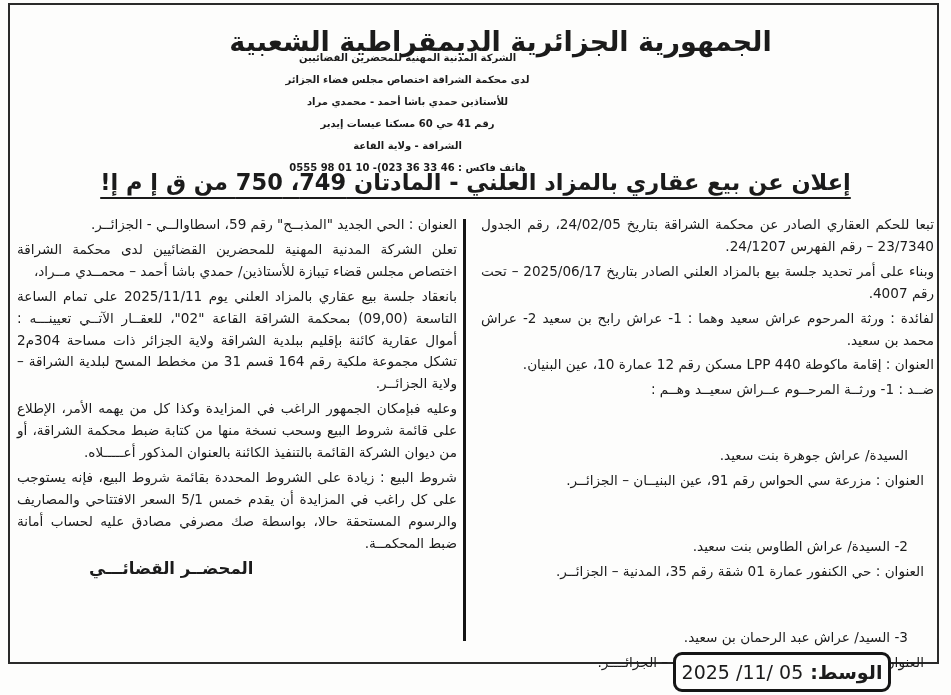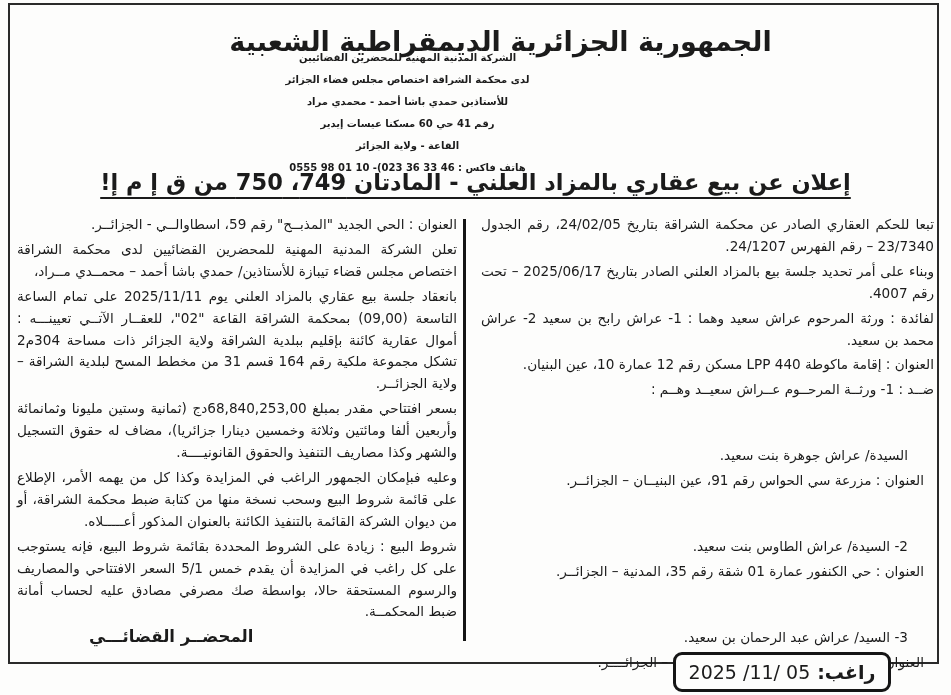--- a/index.html
+++ b/index.html
@@ -58,21 +58,21 @@
 
 <div class="page-border"></div>
 
 <h1 class="republic-title">الجمهورية الجزائرية الديمقراطية الشعبية</h1>
 
 <div class="header-lines">
     <p>الشركة المدنية المهنية للمحضرين القضائيين</p>
     <p>لدى محكمة الشراقة اختصاص مجلس قضاء الجزائر</p>
     <p>للأستاذين حمدي باشا أحمد - محمدي مراد</p>
     <p>رقم 41 حي 60 مسكنا عيسات إيدير</p>
-    <p>القاعة - ولاية الجزائر</p>
+    <p>الشراقة - ولاية القاعة</p>
     <p>هاتف فاكس : ⁦023 36 33 46⁩)- ⁦0555 98 01 10⁩</p>
   </div>
 
 <div class="announcement-title">إعلان عن بيع عقاري بالمزاد العلني - المادتان 749، 750 من ق إ م إ!</div>
 
 <section class="col col-right">
     <p>تبعا للحكم العقاري الصادر عن محكمة الشراقة بتاريخ 24/02/05، رقم الجدول 23/7340 – رقم الفهرس 24/1207.</p>
     <p>وبناء على أمر تحديد جلسة بيع بالمزاد العلني الصادر بتاريخ 2025/06/17 – تحت رقم 4007.</p>
     <p>لفائدة : ورثة المرحوم عراش سعيد وهما : 1- عراش رابح بن سعيد  2- عراش محمد بن سعيد.</p>
     <p>العنوان : إقامة ماكوطة LPP 440 مسكن رقم 12 عمارة 10، عين البنيان.</p>
@@ -85,22 +85,21 @@
     <p class="indent-sm">العنوان : رقم 30 شارع تلة أحسن، الشراقــة – الجزائــــر.</p>
     <p class="indent">4- السيدة/ عراش نصيرة بنت سعيد.</p>
   </section>
 
 <div class="column-divider"></div>
 
 <section class="col col-left">
 <p>العنوان : الحي الجديد "المذبــح" رقم 59، اسطاوالــي - الجزائــر.</p>
     <p>تعلن الشركة المدنية المهنية للمحضرين القضائيين لدى محكمة الشراقة اختصاص مجلس قضاء تيبازة للأستاذين/ حمدي باشا أحمد – محمــدي مــراد،</p>
     <p>بانعقاد جلسة بيع عقاري بالمزاد العلني يوم 2025/11/11 على تمام الساعة التاسعة (09,00) بمحكمة الشراقة القاعة "02"، للعقــار الآتــي تعيينـــه : أموال عقارية كائنة بإقليم ببلدية الشراقة ولاية الجزائر ذات مساحة 304م2 تشكل مجموعة ملكية رقم 164 قسم 31 من مخطط المسح لبلدية الشراقة – ولاية الجزائــر.</p>
-    <p>بسعر افتتاحي مقدر بمبلغ 68,840,253,00دج (ثمانية وستين مليونا وثمانمائة وأربعين ألفا ومائتين وثلاثة وخمسين دينارا جزائريا)، مضاف له حقوق التسجيل والشهر وكذا مصاريف التنفيذ والحقوق القانونيــــة.</p>
     <p>وعليه فبإمكان الجمهور الراغب في المزايدة وكذا كل من يهمه الأمر، الإطلاع على قائمة شروط البيع وسحب نسخة منها من كتابة ضبط محكمة الشراقة، أو من ديوان الشركة القائمة بالتنفيذ الكائنة بالعنوان المذكور أعـــــلاه.</p>
     <p>شروط البيع : زيادة على الشروط المحددة بقائمة شروط البيع، فإنه يستوجب على كل راغب في المزايدة أن يقدم خمس 5/1 السعر الافتتاحي والمصاريف والرسوم المستحقة حالا، بواسطة صك مصرفي مصادق عليه لحساب أمانة ضبط المحكمــة.</p>
     <p class="signature">المحضــر القضائـــي</p>
   </section>
 
 <div class="date-box">
-  <span class="lbl">راغب:</span>
+  <span class="lbl">الوسط:</span>
   <span class="val">05 /11/ 2025</span>
 </div>
 
 </body></html>

